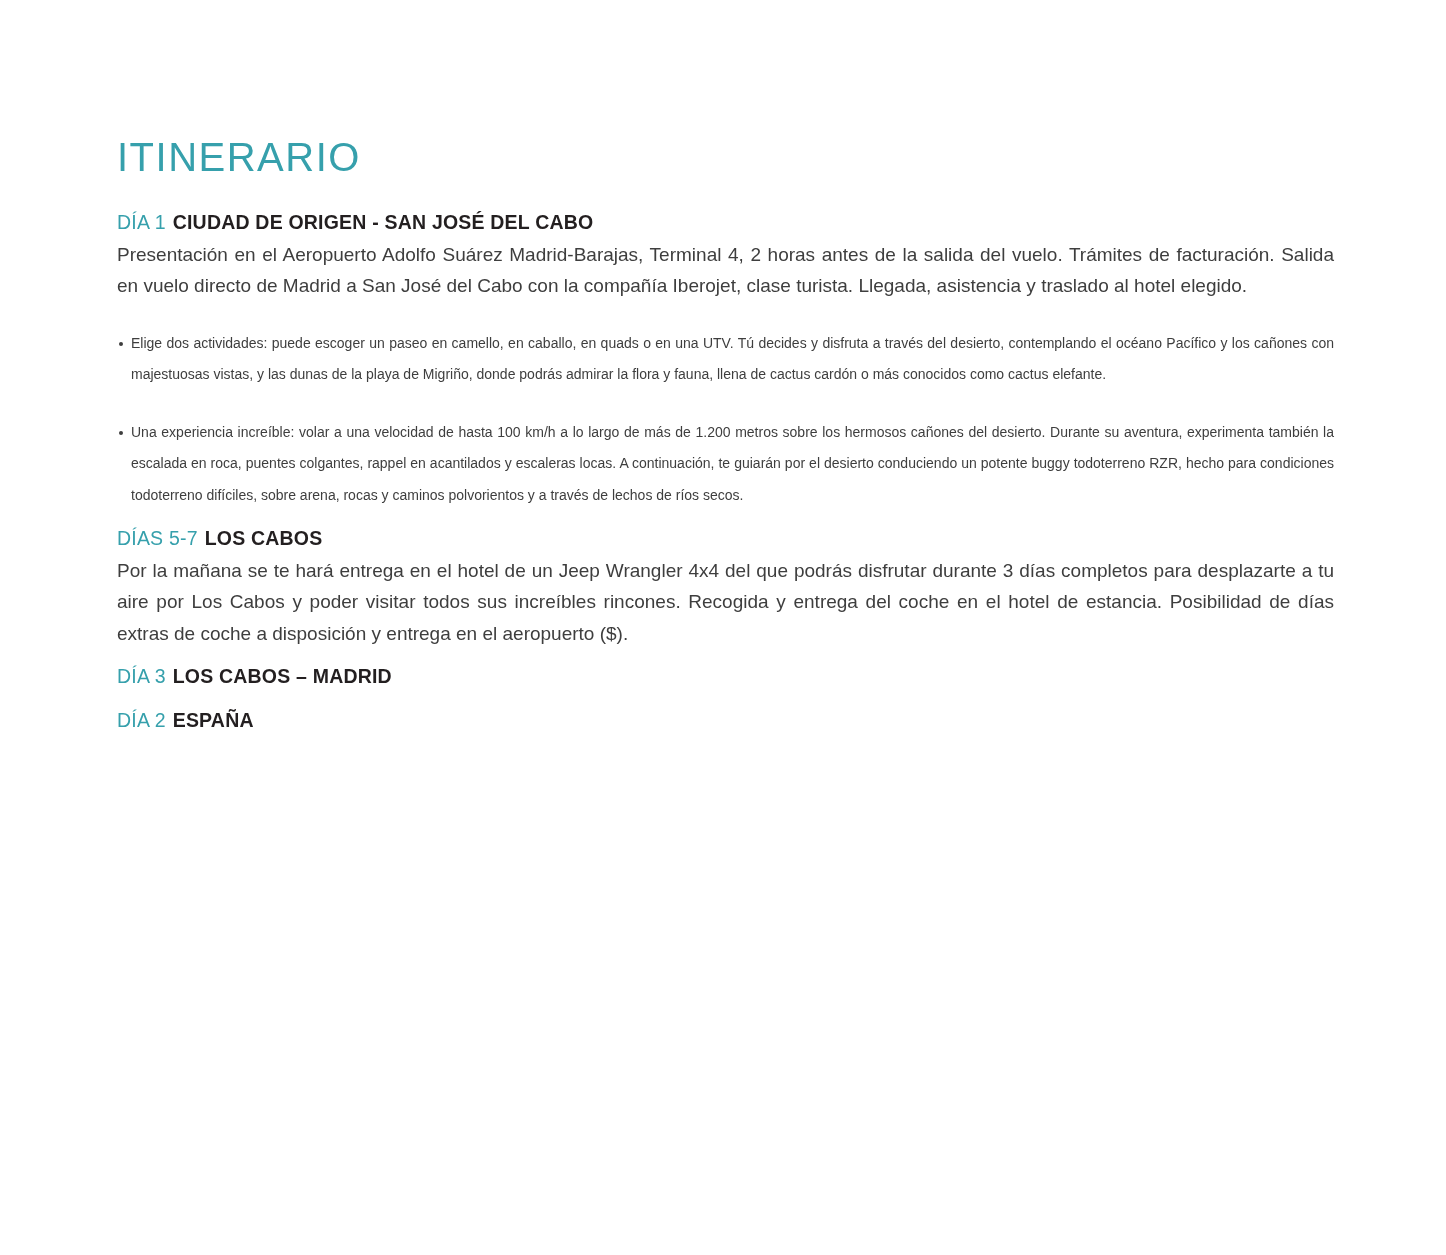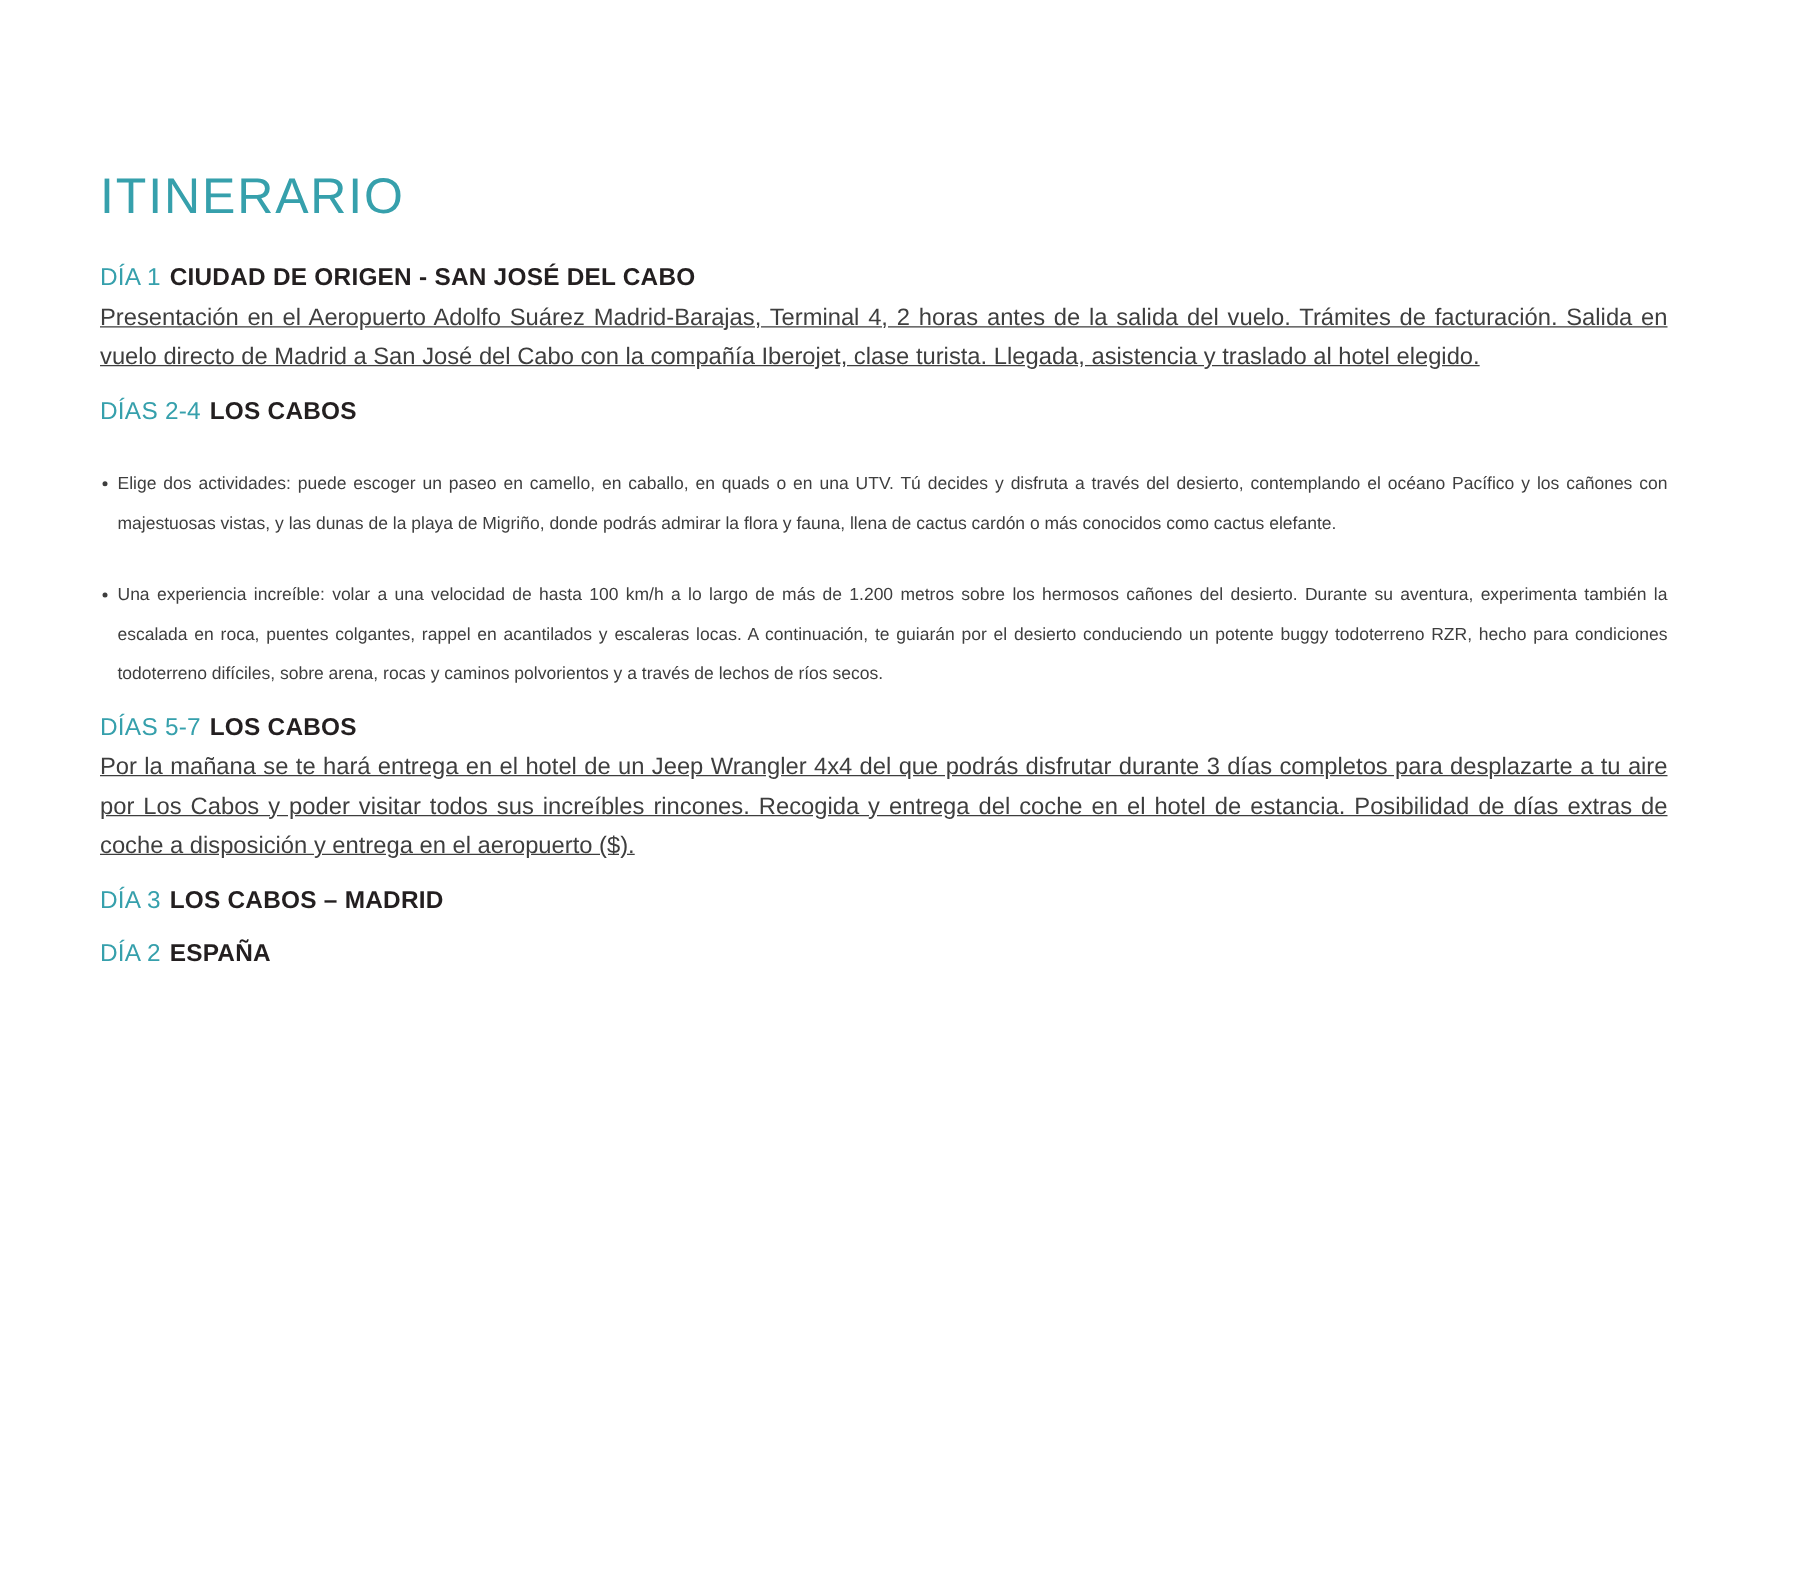--- a/index.html
+++ b/index.html
@@ -7,37 +7,36 @@
     --heading:#231f20;
     --body:#3e3e3e;
   }
   *{margin:0;padding:0;box-sizing:border-box;}
   html,body{background:#ffffff;}
   body{
     width:1446px;height:1255px;overflow:hidden;
     font-family:"Liberation Sans",sans-serif;
     -webkit-font-smoothing:antialiased;
   }
-  .page{padding:137px 112px 0 80px;}
+  .page{padding:137px 112px 0 117px;}
   .title{
     font-size:40px;font-weight:400;line-height:1;
     color:var(--accent);letter-spacing:1.5px;
     margin-bottom:30px;
   }
   .section{margin-top:12px;}
   .section.first{margin-top:0;}
   .section-heading{
     font-size:19.5px;line-height:31.5px;letter-spacing:0.2px;
   }
   .day{color:var(--accent);font-weight:400;margin-right:7px;margin-top:47px;}
   .head{color:var(--heading);font-weight:700;}
   .body-text{
     font-size:19px;line-height:31.5px;color:var(--body);
     text-align:justify;
-    text-decoration:underline;
   }
   .bullet{
     margin-top:26px;position:relative;padding-left:14px;
     font-size:14px;line-height:31.5px;color:var(--body);
     text-align:justify;
   }
   .dot{
     position:absolute;left:2px;top:14px;
     width:4px;height:4px;border-radius:50%;
     background:var(--body);
@@ -51,23 +50,20 @@
   <h1 class="title">ITINERARIO</h1>
 
   <section class="section first">
     <div class="section-heading">
       <span class="day">DÍA 1</span><span class="head">CIUDAD DE ORIGEN - SAN JOSÉ DEL CABO</span>
     </div>
     <p class="body-text">Presentación en el Aeropuerto Adolfo Suárez Madrid-Barajas, Terminal 4, 2 horas antes de la salida del vuelo. Trámites de facturación. Salida en vuelo directo de Madrid a San José del Cabo con la compañía Iberojet, clase turista. Llegada, asistencia y traslado al hotel elegido.</p>
   </section>
 
   <section class="section">
-    <div class="section-heading">
-      <span class="day">DÍAS 2-4</span><span class="head">LOS CABOS</span>
-    </div>
     <div class="bullet">
       <span class="dot"></span><span class="bullet-text">Elige dos actividades: puede escoger un paseo en camello, en caballo, en quads o en una UTV. Tú decides y disfruta a través del desierto, contemplando el océano Pacífico y los cañones con majestuosas vistas, y las dunas de la playa de Migriño, donde podrás admirar la flora y fauna, llena de cactus cardón o más conocidos como cactus elefante.</span>
     </div>
     <div class="bullet">
       <span class="dot"></span><span class="bullet-text">Una experiencia increíble: volar a una velocidad de hasta 100 km/h a lo largo de más de 1.200 metros sobre los hermosos cañones del desierto. Durante su aventura, experimenta también la escalada en roca, puentes colgantes, rappel en acantilados y escaleras locas. A continuación, te guiarán por el desierto conduciendo un potente buggy todoterreno RZR, hecho para condiciones todoterreno difíciles, sobre arena, rocas y caminos polvorientos y a través de lechos de ríos secos.</span>
     </div>
   </section>
 
   <section class="section">
     <div class="section-heading">

